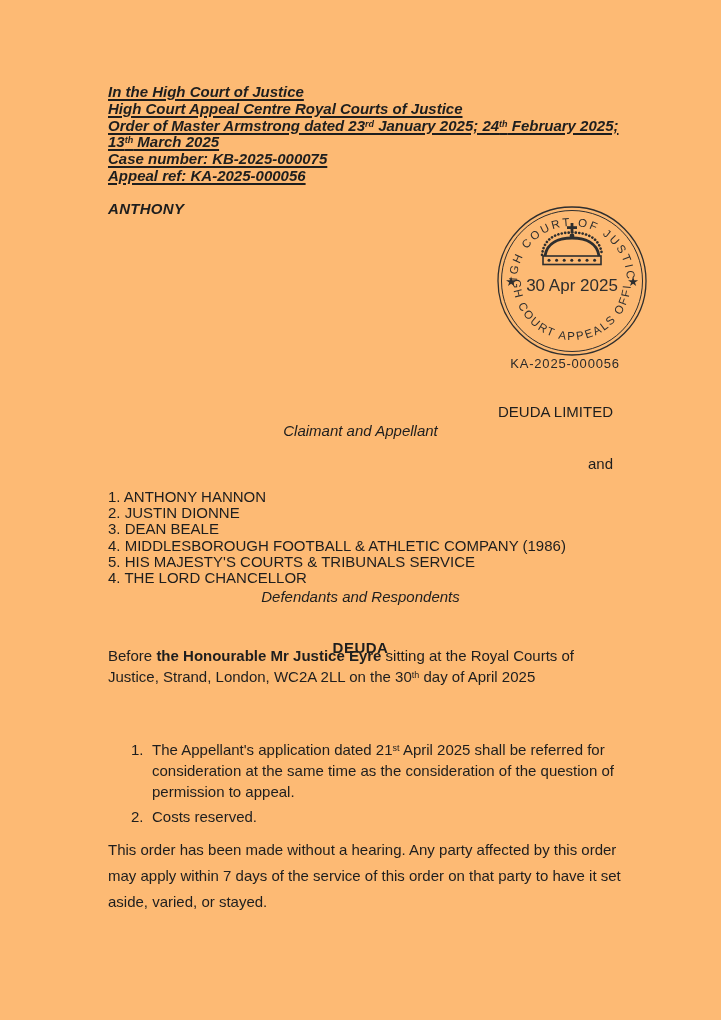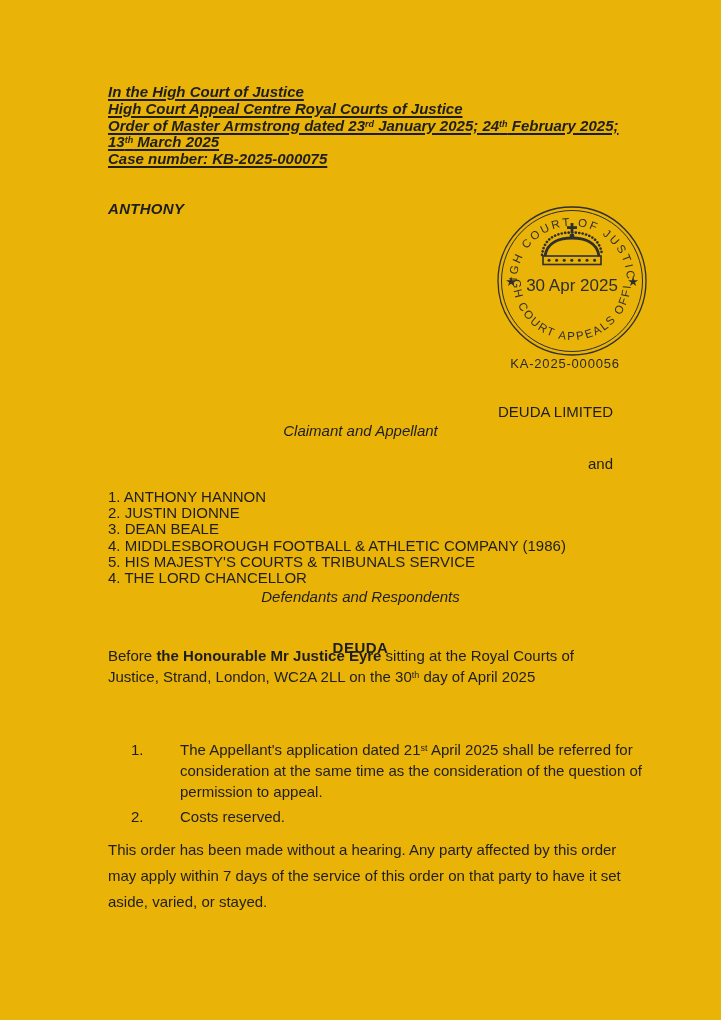--- a/index.html
+++ b/index.html
@@ -1,17 +1,17 @@
 <!DOCTYPE html>
 <html><head>
 <meta charset="utf-8">
 <style>
   html,body { margin:0; padding:0; background:#ffffff; }
   .page {
-    position:relative; width:721px; height:1020px; background:#eab308;
+    position:relative; width:721px; height:1020px; background:#fdba74;
     font-family:"Liberation Sans", sans-serif; color:#1e1e1e; overflow:hidden;
   }
   sup { font-size:0.6em; vertical-align:4px; line-height:0; }
 
   
   .header { position:absolute; left:108px; top:84px; width:520px;
     font-size:15px; font-weight:bold; font-style:italic; line-height:16.8px; }
   .header-line { white-space:nowrap; text-decoration:underline;
     text-decoration-thickness:1.6px; text-underline-offset:2px; }
 
@@ -36,35 +36,36 @@
 
   
   .order-title { position:absolute; left:108px; top:639px; width:505px;
     text-align:center; font-weight:bold; font-size:15px; letter-spacing:0.5px; }
   .preamble { position:absolute; left:108px; top:645px; width:505px;
     font-size:15px; line-height:21px; }
   .order-item { position:absolute; left:131px; font-size:15px; line-height:21px; }
   .order-item-1 { top:739px; }
   .order-item-2 { top:806px; }
   .item-num  { display:inline-block; width:21px; vertical-align:top; }
-  .item-text { display:inline-block; width:472px; vertical-align:top;margin-left:28px; }
+  .item-text { display:inline-block; width:472px; vertical-align:top; }
   .closing { position:absolute; left:108px; top:837px; width:518px;
     font-size:15px; line-height:26px; }
 </style>
 </head>
 <body>
 
 <div class="page">
 
   <div class="header">
     <div class="header-line">In the High Court of Justice</div>
     <div class="header-line">High Court Appeal Centre Royal Courts of Justice</div>
     <div class="header-line">Order of Master Armstrong dated 23<sup>rd</sup> January 2025; 24<sup>th</sup> February 2025;</div>
     <div class="header-line">13<sup>th</sup> March 2025</div>
     <div class="header-line">Case number: KB-2025-000075</div>
+    <div class="header-line">Appeal ref: KA-2025-000056</div>
   </div>
 
   <div class="between">ANTHONY</div>
 
   <div class="stamp">
     <svg viewBox="0 0 172 172">
       <defs>
         <path id="arcTop" d="M 86,86 m -55,0 a 55,55 0 1 1 110,0" fill="none"></path>
         <path id="arcBottom" d="M 86,86 m -59,0 a 59,59 0 0 0 118,0" fill="none"></path>
       </defs>

